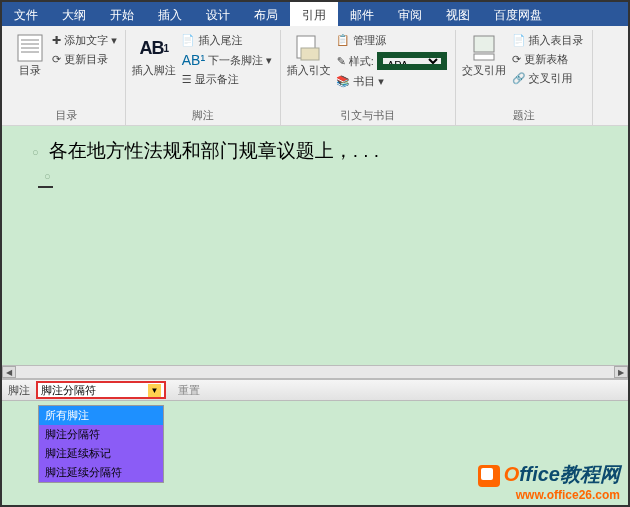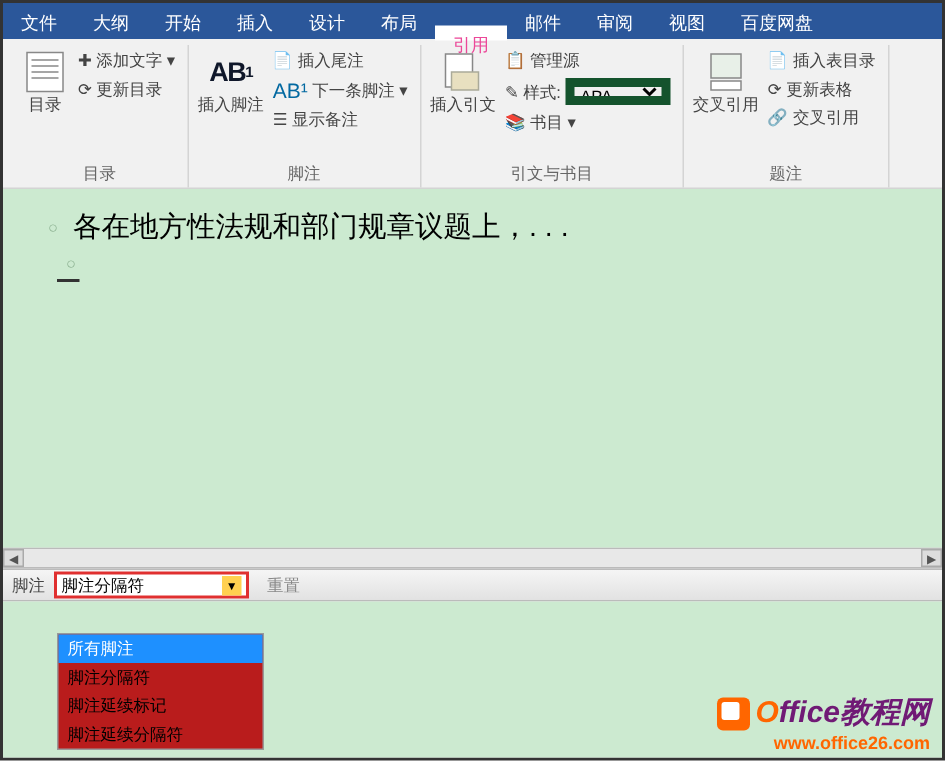--- a/index.html
+++ b/index.html
@@ -1,20 +1,20 @@
 <!DOCTYPE html>
 <html><head>
   <meta charset="utf-8">
   <style>
     * { margin: 0; padding: 0; box-sizing: border-box; font-family: "Microsoft YaHei", SimSun, sans-serif; }
     body { width: 630px; height: 507px; border: 2px solid #333; position: relative; background: #fff; overflow: hidden; }
     
     .menubar { background: #2b579a; display: flex; height: 24px; }
     .menu-item { color: #fff; padding: 5px 12px; font-size: 12px; cursor: pointer; }
-    .menu-item.active { background: #fff; color: #ec4899; margin-top: 15px; }
+    .menu-item.active { background: #fff; color: #404040; }
     
     .ribbon { background: #f1f1f1; height: 100px; border-bottom: 1px solid #d4d4d4; display: flex; padding: 4px 6px 0; }
     .group { border-right: 1px solid #d4d4d4; padding: 0 6px 18px; position: relative; display: flex; gap: 4px; }
     .group-label { position: absolute; bottom: 2px; left: 0; right: 0; text-align: center; font-size: 11px; color: #666; }
     .stack { display: flex; flex-direction: column; gap: 2px; font-size: 11px; color: #444; justify-content: flex-start; padding-top: 2px; }
     .row-item { display: flex; align-items: center; gap: 3px; white-space: nowrap; cursor: pointer; padding: 1px 2px; }
     .biggroup { display: flex; flex-direction: column; align-items: center; justify-content: flex-start; padding-top: 4px; gap: 2px; cursor: pointer; }
     .big-icon { width: 32px; height: 28px; display: flex; align-items: center; justify-content: center; }
     .big-label { font-size: 11px; color: #444; text-align: center; line-height: 1.1; }
     .ab1 { font-size: 18px; color: #0f172a; font-weight: bold; letter-spacing: -1px; }
@@ -31,30 +31,30 @@
     .scroll-row { height: 14px; background: #e8e8e8; display: flex; align-items: center; border-top: 1px solid #bbb; border-bottom: 1px solid #bbb; }
     .scroll-btn { width: 14px; height: 12px; background: #ddd; border: 1px solid #aaa; display: flex; align-items: center; justify-content: center; font-size: 8px; color: #555; }
     .scroll-track { flex: 1; }
     
     .footnote-bar { height: 22px; background: linear-gradient(#f5f5f5, #e2e2e2); display: flex; align-items: center; border-top: 1px solid #bbb; border-bottom: 1px solid #bbb; font-size: 11px; }
     .footnote-label { padding: 0 6px; color: #444; }
     .footnote-select { width: 130px; height: 18px; border: 2px solid #e03030; background: #fff; display: flex; align-items: center; justify-content: space-between; padding: 0 3px; font-size: 11px; cursor: pointer; margin-right: 6px; }
     .footnote-select .arrow { background: #ffd050; width: 13px; height: 13px; display: flex; align-items: center; justify-content: center; font-size: 8px; }
     .reset-btn { padding: 0 6px; color: #888; cursor: pointer; }
     
-    .dropdown-list { position: absolute; left: 36px; top: 420px; width: 138px; background: #b91c1c; border: 1px solid #999; z-index: 10; }
+    .dropdown-list { position: absolute; left: 36px; top: 403px; width: 126px; background: #8b5cf6; border: 1px solid #999; z-index: 10; }
     .dropdown-item { padding: 2px 6px; font-size: 11px; cursor: pointer; }
     .dropdown-item.selected { background: #1e90ff; color: #fff; }
     
     .bottom-area { background: #ccead0; height: 107px; position: relative; }
     
     .watermark { position: absolute; right: 8px; bottom: 6px; text-align: right; }
     .wm-main { font-size: 20px; font-weight: bold; font-style: italic; }
     .wm-o { color: #ff6600; }
-    .wm-rest { color: #701a75; }
+    .wm-rest { color: #0c4a6e; }
     .wm-url { font-size: 12px; color: #ff6600; font-weight: bold; }
     .wm-icon { display: inline-block; width: 22px; height: 22px; background: #ff6600; border-radius: 4px; vertical-align: middle; margin-right: 4px; position: relative; }
     .wm-icon::after { content: ""; position: absolute; left: 3px; top: 3px; width: 12px; height: 12px; background: #fff; border-radius: 2px; }
     
     svg { display: block; }
   </style>
 </head>
 <body>
 
 <div class="menubar">

